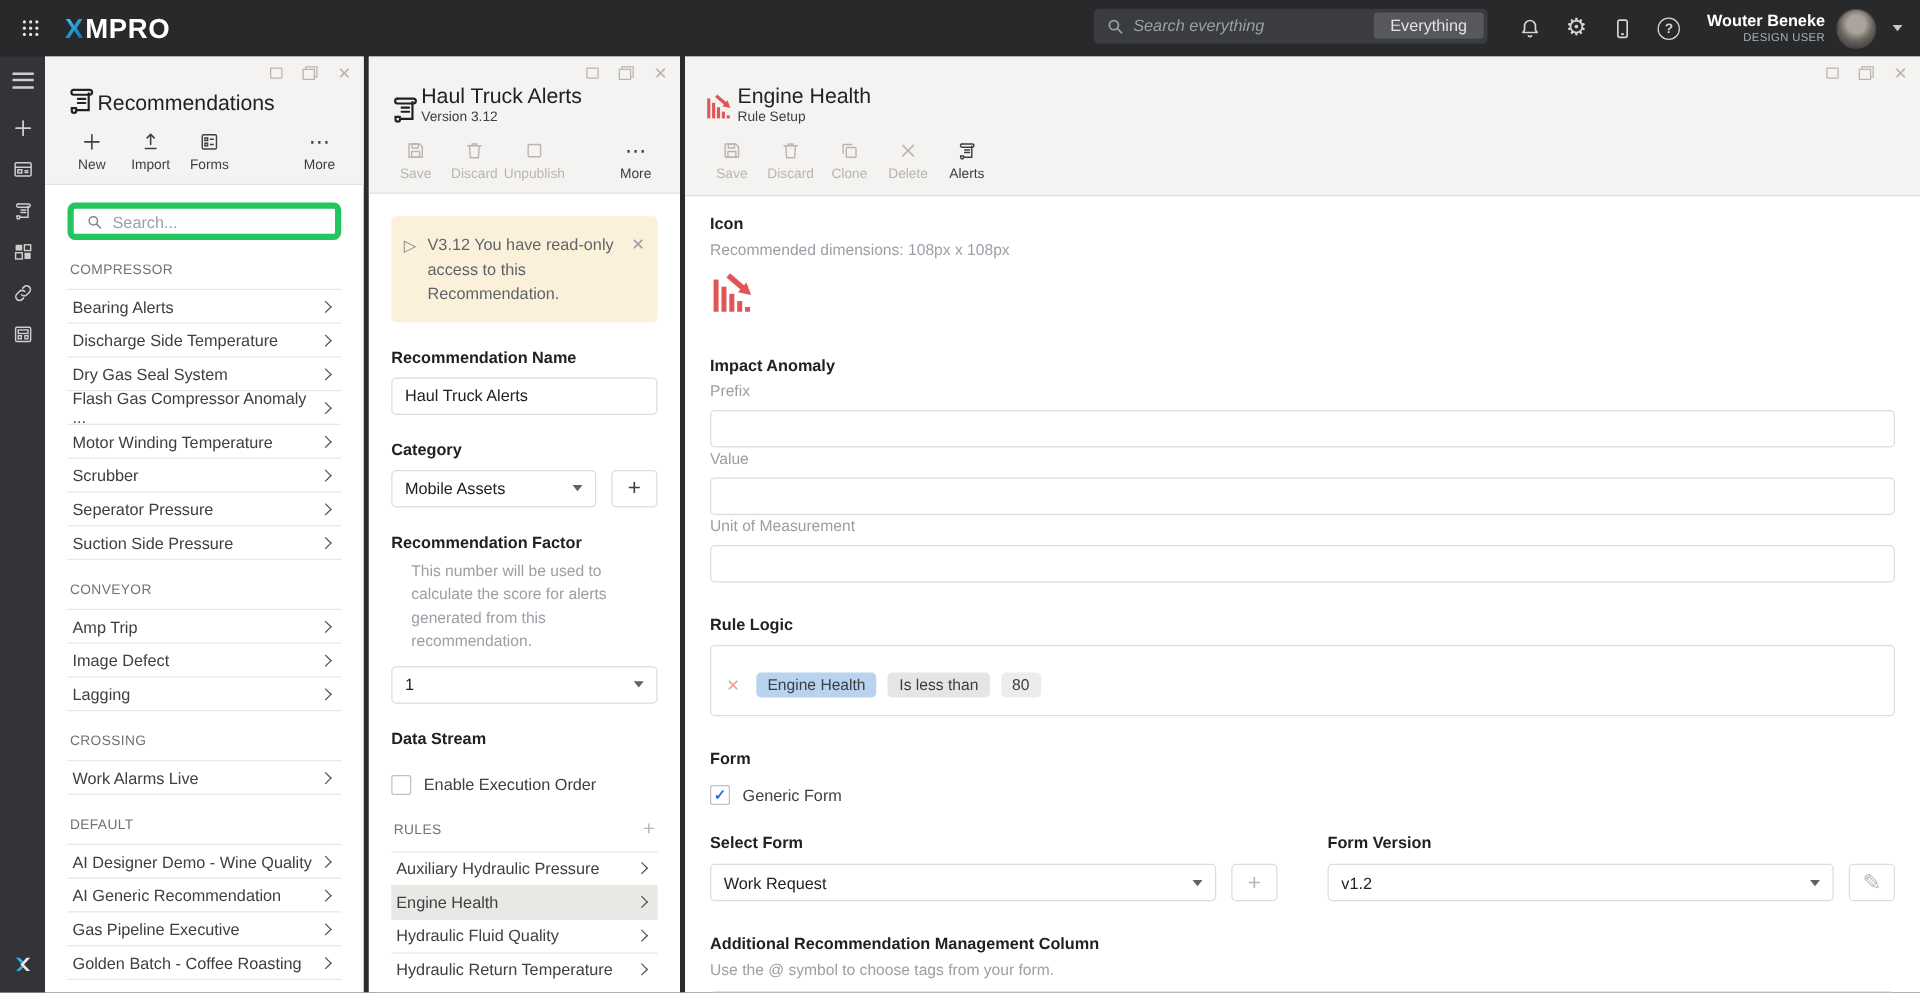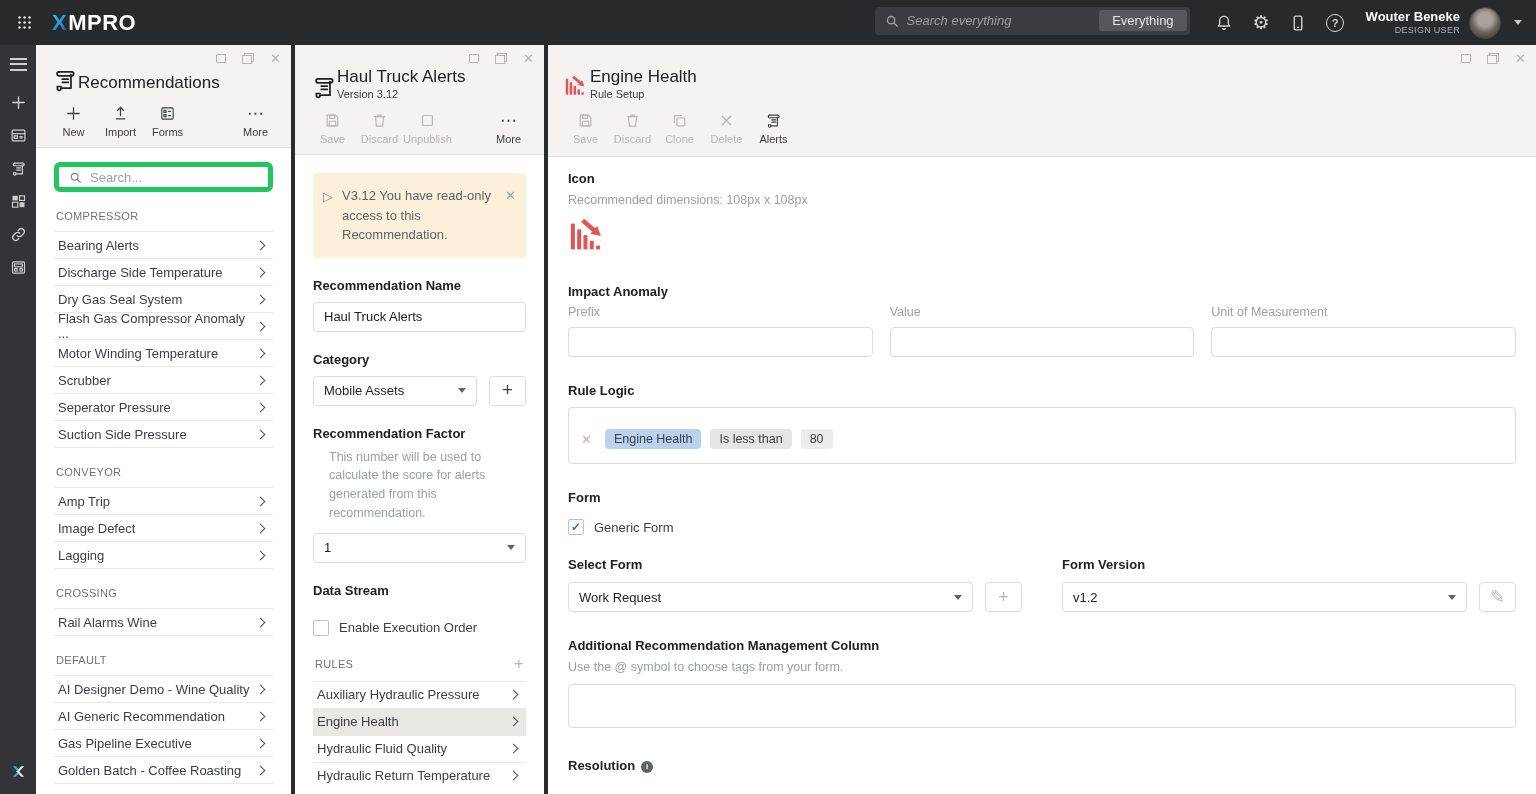--- a/index.html
+++ b/index.html
@@ -91,21 +91,21 @@
   .cb{width:16px;height:16px;border:1px solid #bdc1c6;border-radius:2px;background:#fff;display:flex;align-items:center;justify-content:center;font-size:12px;font-weight:700;color:#1a73e8;flex:none}
   .cb.empty{color:transparent}
   .rules-head{display:flex;justify-content:space-between;align-items:center;font-size:11px;color:#6f7276;letter-spacing:.3px;margin-top:20px;padding:0 2px 9px}
   .rules-plus{font-size:16px;color:#b9b6b1;line-height:1}
 
   
   .rp-body{padding:14px 20px 0}
   .sec-label{font-weight:700;font-size:13px;color:#202124}
   .hint{font-size:12.5px;color:#9aa0a6;margin-top:7px}
   .big-chart-icon{margin-top:9px}
-  .impact-grid{display:grid;grid-template-columns:1fr 1fr 1fr;column-gap:17px;margin-top:4px}
+  .impact-grid{display:grid;grid-template-columns:1fr;column-gap:17px;margin-top:4px}
   .impact-grid .col-label{font-size:12.5px;color:#9aa0a6;margin:2px 0 8px}
   .logic-box{border:1px solid #dadce0;border-radius:4px;padding:10px 12px 14px;margin-top:9px}
   .pill{display:inline-block;border-radius:4px;padding:3px 9px;font-size:12.5px;color:#3c4043}
   .pill-and{background:#f2c4c4}
   .plus-green{color:#8cc98c;font-size:15px;margin-left:9px}
   .logic-row2{display:flex;align-items:center;gap:9px;margin-top:11px}
   .x-red{color:#e8a3a3;font-size:13px;margin-right:4px}
   .pill-field{background:#b9d3ee}
   .pill-op{background:#e5e5e5}
   .pill-val{background:#ececec}
@@ -356,21 +356,21 @@
           </div>
         </div>
       <div class="last-border"></div>
     </div>
 
     <div class="section">
       <div class="section-title">CROSSING</div>
       <div>
 
       <div class="list-row">
-            <span>Rail Alarms Wine</span>
+            <span>Work Alarms Live</span>
             <span class="chev"></span>
           </div>
         </div>
       <div class="last-border"></div>
     </div>
 
     <div class="section">
       <div class="section-title">DEFAULT</div>
       <div>
 

